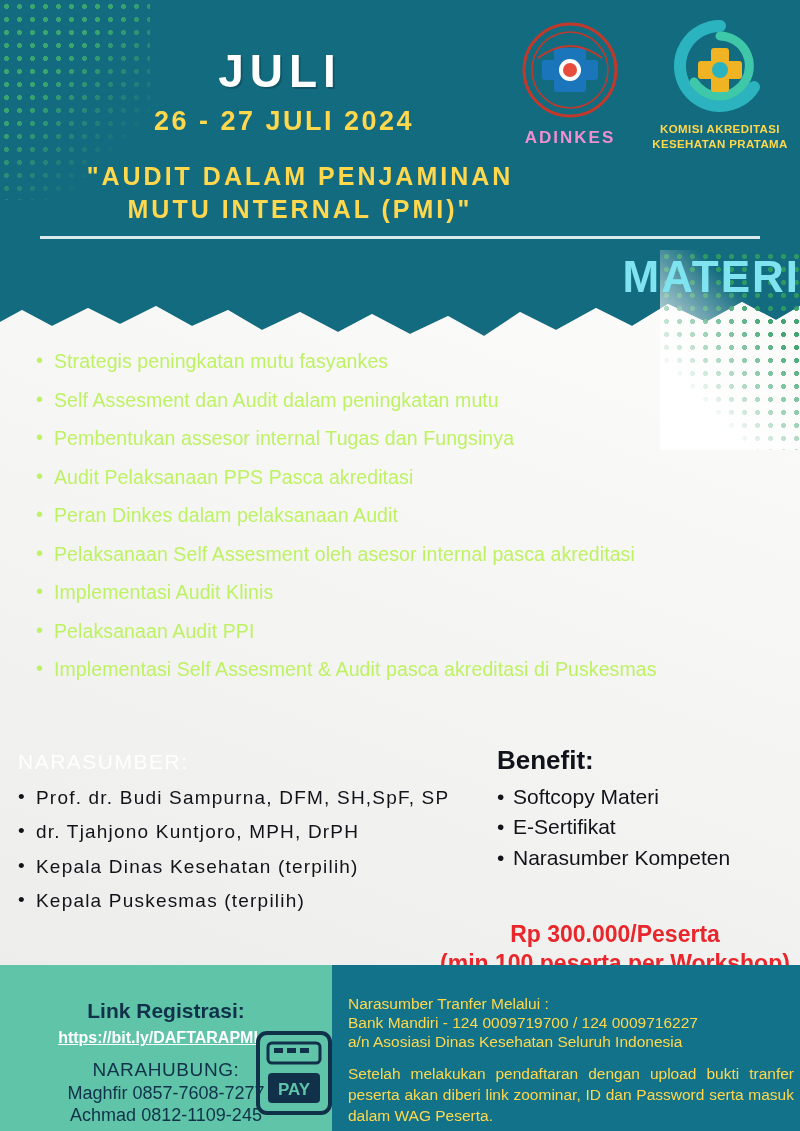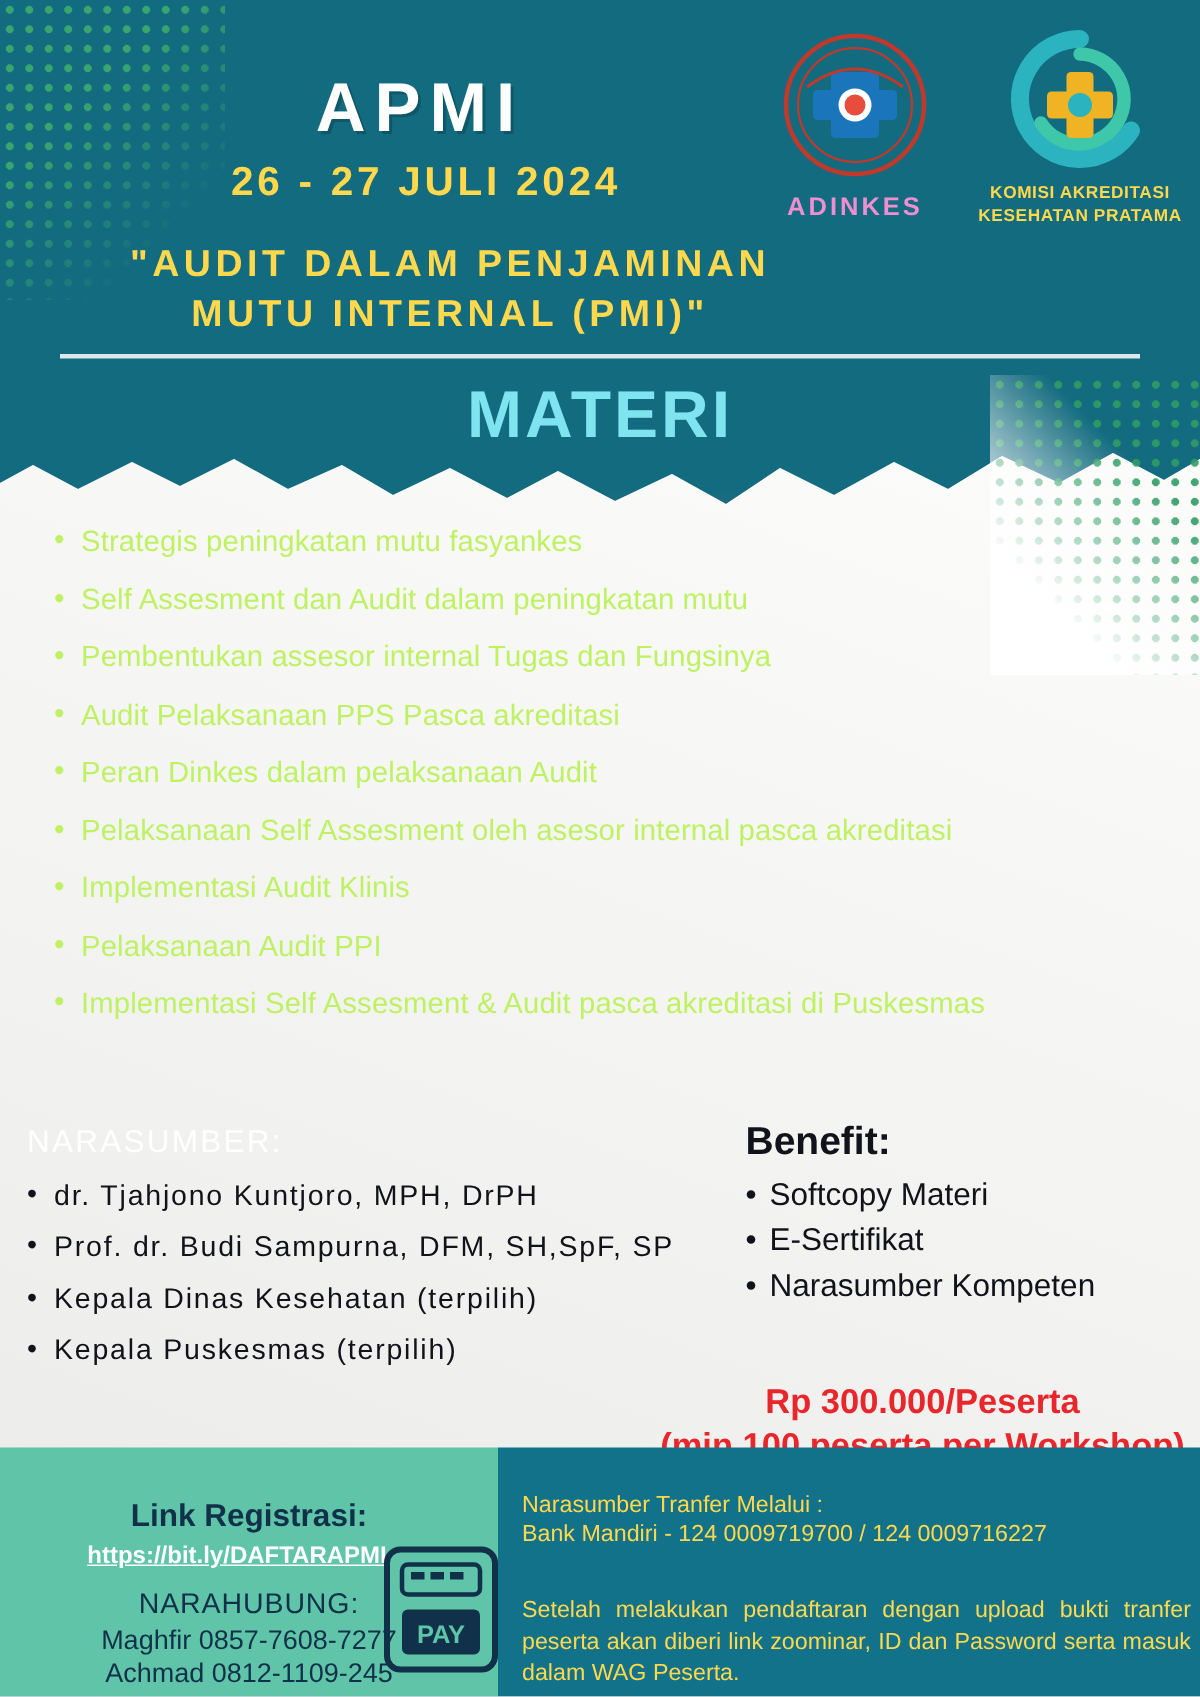--- a/index.html
+++ b/index.html
@@ -89,21 +89,21 @@
     color: #ffd84d;
     font-size: 25px; font-weight: bold; letter-spacing: 3px; line-height: 1.3;
     z-index: 8;
   }
   .divider {
     position: absolute; top: 236px; left: 40px; width: 720px; height: 3px;
     background: #ffffff; opacity: .85; z-index: 8;
   }
   .materi {
     position: absolute; top: 252px; left: 0; width: 800px;
-    text-align: center;
+    text-align: right;
     color: #7fe3f0;
     font-size: 44px; font-weight: bold; letter-spacing: 2px;
     z-index: 9;
   }
 
   
   .logo-adinkes {
     position: absolute; top: 18px; left: 510px; width: 120px; height: 130px; z-index: 9;
     text-align: center;
   }
@@ -231,21 +231,21 @@
 <body>
 
 <div class="poster">
 
   <div class="top-band"></div>
   <div class="dots-left"></div>
   <div class="dots-left-fade"></div>
   <div class="dots-right"></div>
   <div class="dots-right-fade"></div>
 
-  <div class="apmi">APMI</div>
+  <div class="apmi">JULI</div>
   <div class="dates">26 - 27 JULI 2024</div>
   <div class="theme">"AUDIT DALAM PENJAMINAN MUTU INTERNAL (PMI)"</div>
 
   <div class="logo-adinkes">
     <svg width="120" height="108" viewBox="0 0 120 108">
       <circle cx="60" cy="52" r="46" fill="none" stroke="#c0392b" stroke-width="3"></circle>
       <circle cx="60" cy="52" r="38" fill="none" stroke="#c0392b" stroke-width="1.5"></circle>
       <g fill="#1a75bb">
         <rect x="44" y="30" width="32" height="44" rx="3"></rect>
         <rect x="32" y="42" width="56" height="20" rx="3"></rect>
@@ -285,22 +285,22 @@
     <li>Peran Dinkes dalam pelaksanaan Audit</li>
     <li>Pelaksanaan Self Assesment oleh asesor internal pasca akreditasi</li>
     <li>Implementasi Audit Klinis</li>
     <li>Pelaksanaan Audit PPI</li>
     <li>Implementasi Self Assesment &amp; Audit pasca akreditasi di Puskesmas</li>
   </ul>
 
   <div class="narasumber">
     <div class="head">NARASUMBER:</div>
     <ul>
+      <li>Prof. dr. Budi Sampurna, DFM, SH,SpF, SP</li>
       <li>dr. Tjahjono Kuntjoro, MPH, DrPH</li>
-      <li>Prof. dr. Budi Sampurna, DFM, SH,SpF, SP</li>
       <li>Kepala Dinas Kesehatan (terpilih)</li>
       <li>Kepala Puskesmas (terpilih)</li>
     </ul>
   </div>
 
   <div class="benefit">
     <div class="head">Benefit:</div>
     <ul>
       <li>Softcopy Materi</li>
       <li>E-Sertifikat</li>
@@ -329,15 +329,16 @@
     <rect x="16" y="20" width="52" height="20" rx="4" fill="none" stroke="#11314a" stroke-width="3"></rect>
     <rect x="22" y="25" width="9" height="5" fill="#11314a"></rect>
     <rect x="35" y="25" width="9" height="5" fill="#11314a"></rect>
     <rect x="48" y="25" width="9" height="5" fill="#11314a"></rect>
     <rect x="16" y="50" width="52" height="30" rx="4" fill="#11314a"></rect>
     <text x="42" y="72" font-family="Liberation Sans, sans-serif" font-size="17" font-weight="bold" fill="#5fc4a8" text-anchor="middle">PAY</text>
   </svg>
 
   <div class="pay-title">Narasumber Tranfer Melalui :</div>
   <div class="pay-acct">Bank Mandiri - 124 0009719700 / 124 0009716227</div>
+  <div class="pay-name">a/n Asosiasi Dinas Kesehatan Seluruh Indonesia</div>
   <div class="pay-note">Setelah melakukan pendaftaran dengan upload bukti tranfer peserta akan  diberi link zoominar, ID dan Password serta masuk dalam WAG Peserta.</div>
 
 </div>
 
 </body></html>

